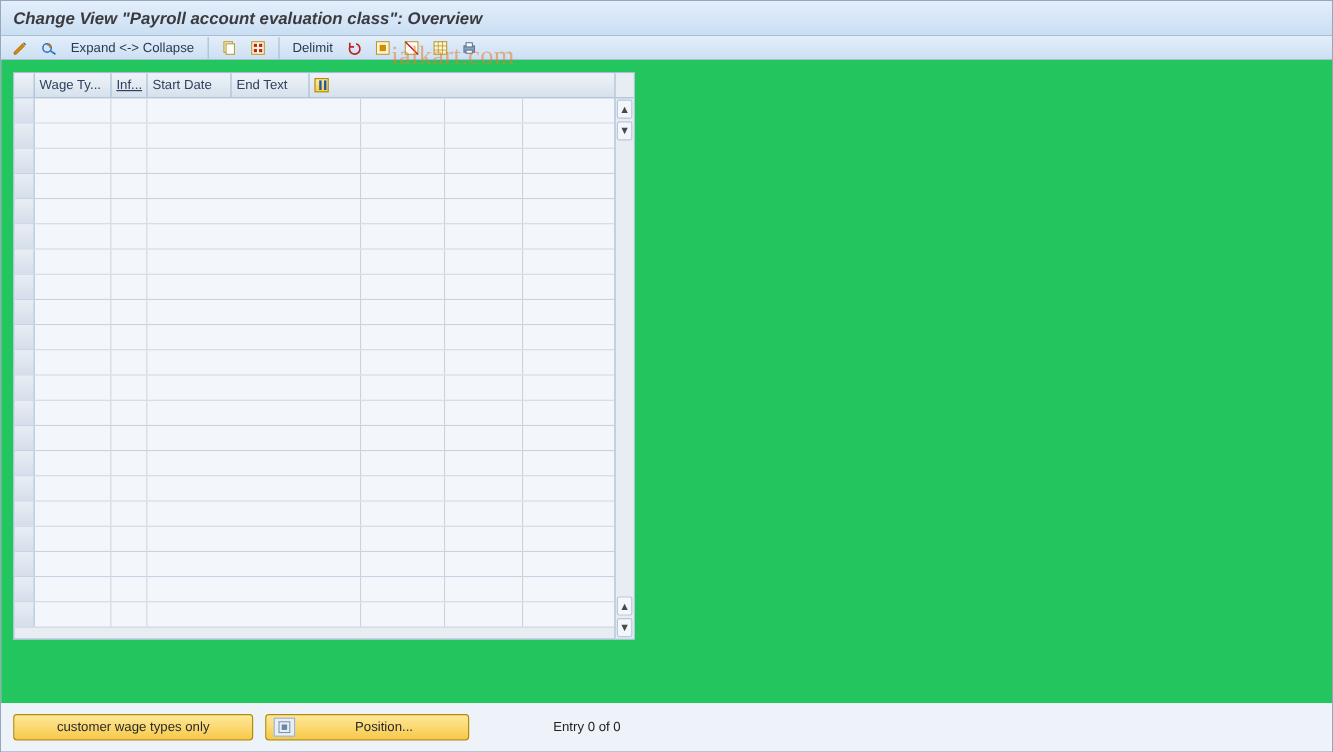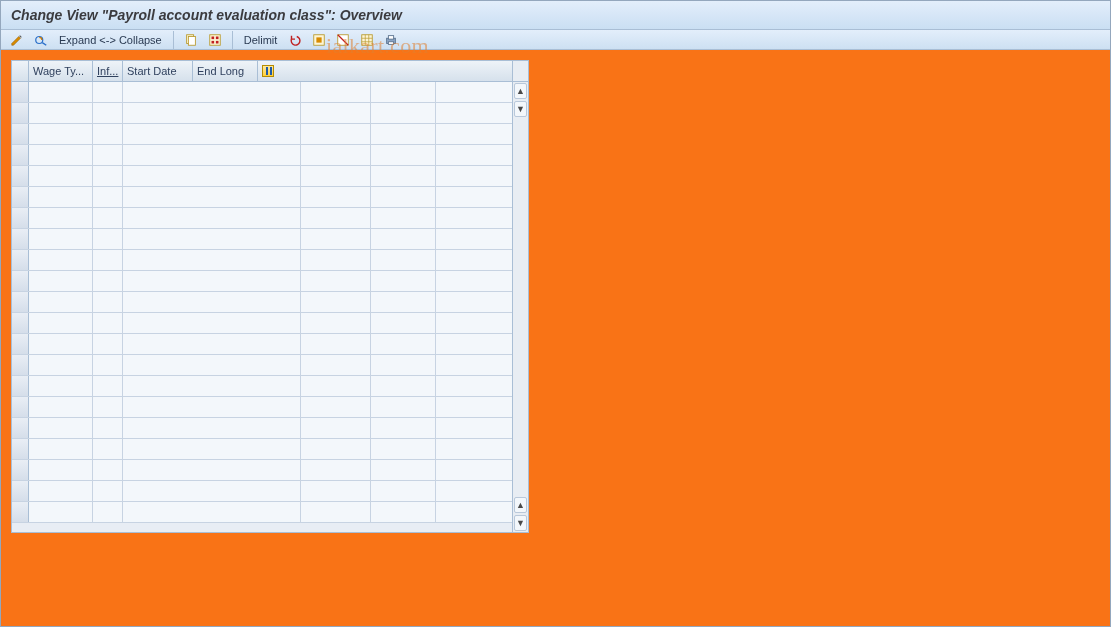--- a/index.html
+++ b/index.html
@@ -60,21 +60,21 @@
   }
   .sep {
     width: 1px;
     height: 18px;
     background: #a9bed5;
     margin: 0 3px;
   }
   
   .body-area {
     flex: 1;
-    background: #f97316;
+    background: #22c55e;
     padding: 10px;
     position: relative;
     overflow: hidden;
   }
   
   .table-wrap {
     width: 518px;
     height: 473px;
     border: 1px solid #a9bed5;
     background: #e8edf4;
@@ -300,21 +300,21 @@
 
   <div class="body-area">
 
     <div class="table-wrap">
       <div class="table-main">
         <div class="grid-head-row">
           <div class="hcell sel"></div>
           <div class="hcell wagety">Wage Ty...</div>
           <div class="hcell inf">Inf...</div>
           <div class="hcell sdate">Start Date</div>
-          <div class="hcell edate">End Long</div>
+          <div class="hcell edate">End Text</div>
           <div class="hcell cfg">
               <div class="cfg-icon"></div>
             </div>
         </div>
         <div class="grid-body" id="grid-body">
             <div class="grid-row">
               <div class="dcell sel"></div>
               <div class="dcell wagety"></div>
               <div class="dcell inf"></div>
               <div class="dcell long"></div>
@@ -509,15 +509,30 @@
         <div class="arrow">▲</div>
         <div class="arrow">▼</div>
         <div class="track"></div>
         <div class="arrow">▲</div>
         <div class="arrow">▼</div>
       </div>
     </div>
 
   </div>
 
+  <div class="bottombar">
+    <button class="goldbtn">
+      <span>customer wage types only</span>
+    </button>
+    <button class="posbtn">
+      <span class="picon">
+        <svg width="12" height="12" viewBox="0 0 16 16">
+            <rect x="2" y="2" width="12" height="12" fill="none" stroke="#6b85a2"></rect>
+            <rect x="5" y="5" width="6" height="6" fill="#6b85a2"></rect>
+          </svg>
+      </span>
+      <span class="ptxt">Position...</span>
+    </button>
+    <span class="entrytxt">Entry 0 of 0</span>
+  </div>
 
   <div class="watermark">ialkart.com</div>
 </div>
 
 </body></html>

